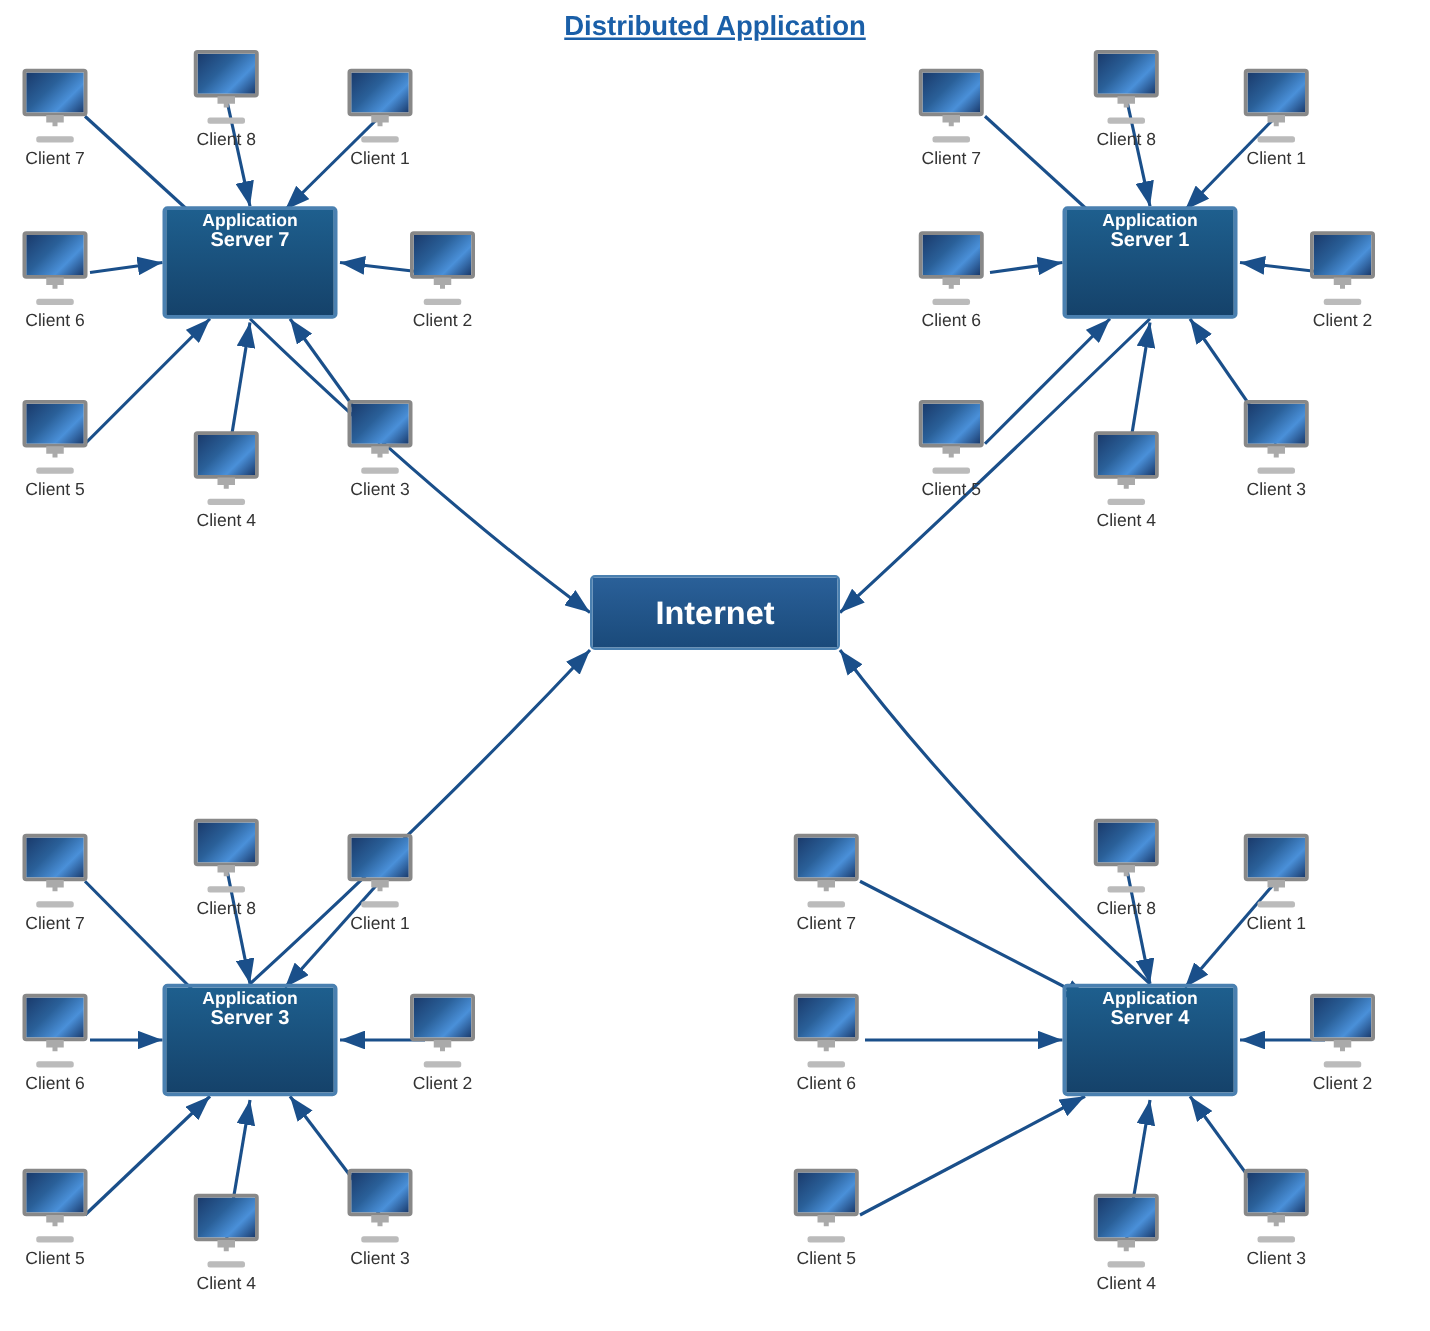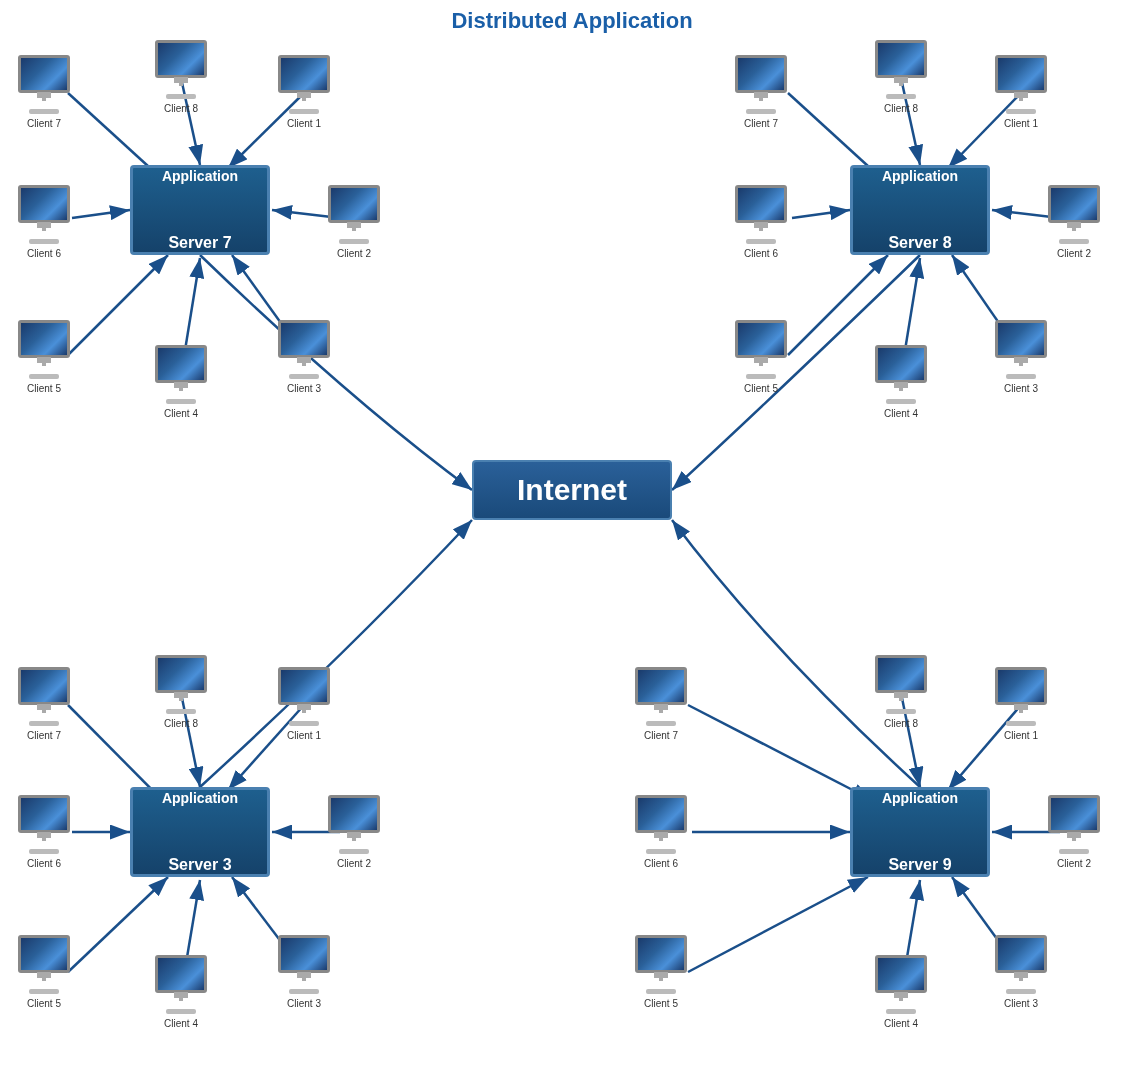--- a/index.html
+++ b/index.html
@@ -14,54 +14,55 @@
 
     .page-title {
       position: absolute;
       top: 8px;
       left: 50%;
       transform: translateX(-50%);
       color: #1a5fa8;
       font-size: 22px;
       font-weight: bold;
       white-space: nowrap;
+      text-decoration: underline;
     }
 
     
     .internet-box {
       position: absolute;
       left: 50%;
       top: 460px;
       transform: translateX(-50%);
       width: 200px;
       height: 60px;
       background: linear-gradient(to bottom, #2a6099, #1a4a7a);
       border: 2px solid #4a80b0;
       border-radius: 4px;
       display: flex;
       align-items: center;
       justify-content: center;
       color: white;
-      font-size: 30px;
+      font-size: 26px;
       font-weight: bold;
       z-index: 10;
     }
 
     
     .server-box {
       position: absolute;
       width: 140px;
       height: 90px;
       background: linear-gradient(to bottom, #1e5f8e, #15426a);
       border: 3px solid #4a80b0;
       border-radius: 4px;
       display: flex;
       flex-direction: column;
       align-items: center;
-      justify-content: space-between;
+      justify-content: flex-start;
       color: white;
       font-size: 13px;
       font-weight: bold;
       z-index: 10;
     }
 
     .server-box .app-label {
       font-size: 14px;
       font-weight: bold;
     }
@@ -114,21 +115,21 @@
       border-radius: 2px;
     }
 
     .monitor-stand {
       width: 4px;
       height: 8px;
       background: #aaa;
     }
 
     .monitor-label {
-      font-size: 10px;
+      font-size: 14px;
       color: #333;
       margin-top: 4px;
       white-space: nowrap;
       text-align: center;
     }
 
     
     .arrows-svg {
       position: absolute;
       top: 0;
@@ -251,26 +252,26 @@
   <span>Internet</span>
 </div>
 
 <div class="server-box server-1">
   <span class="app-label">Application</span>
   <span class="server-num">Server 7</span>
 </div>
 
 <div class="server-box server-2">
   <span class="app-label">Application</span>
-  <span class="server-num">Server 8</span>
+  <span class="server-num">Server 1</span>
 </div>
 
 <div class="server-box server-3">
   <span class="app-label">Application</span>
-  <span class="server-num">Server 9</span>
+  <span class="server-num">Server 4</span>
 </div>
 
 <div class="server-box server-4">
   <span class="app-label">Application</span>
   <span class="server-num">Server 3</span>
 </div>
 
 <div class="monitor m-s1-c7">
   <div class="monitor-screen"></div>
   <div class="monitor-stand"></div>

